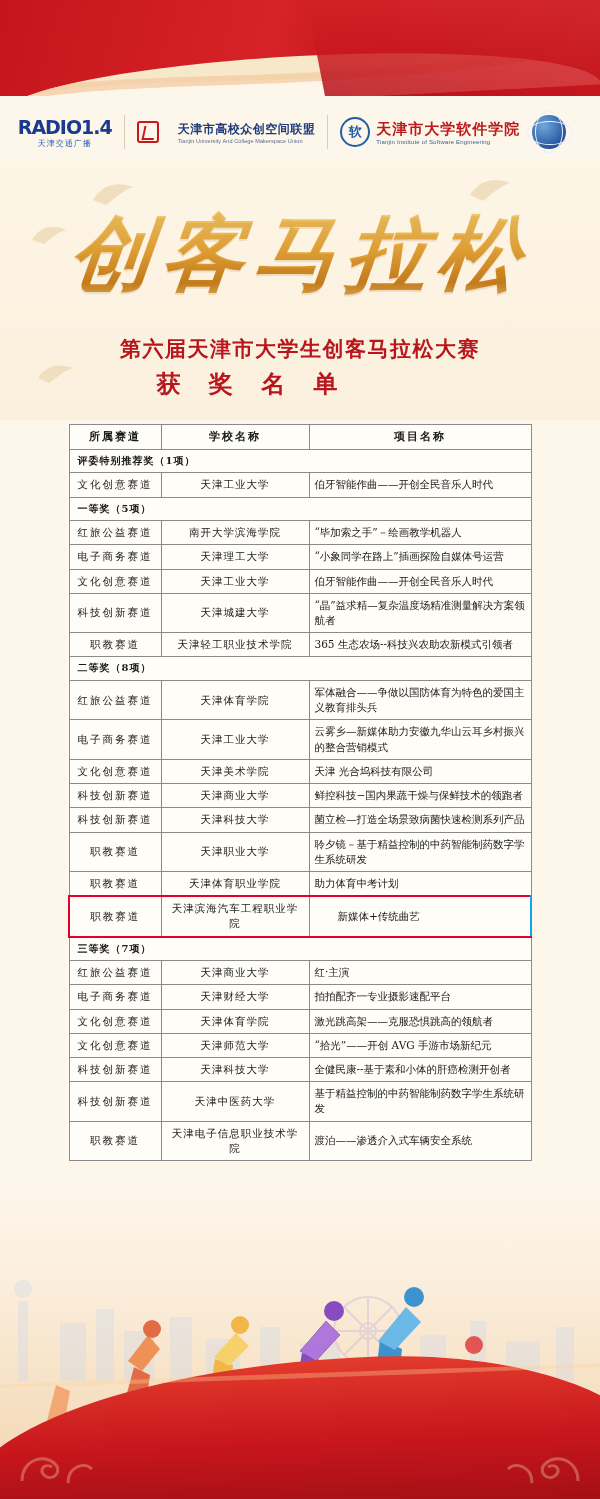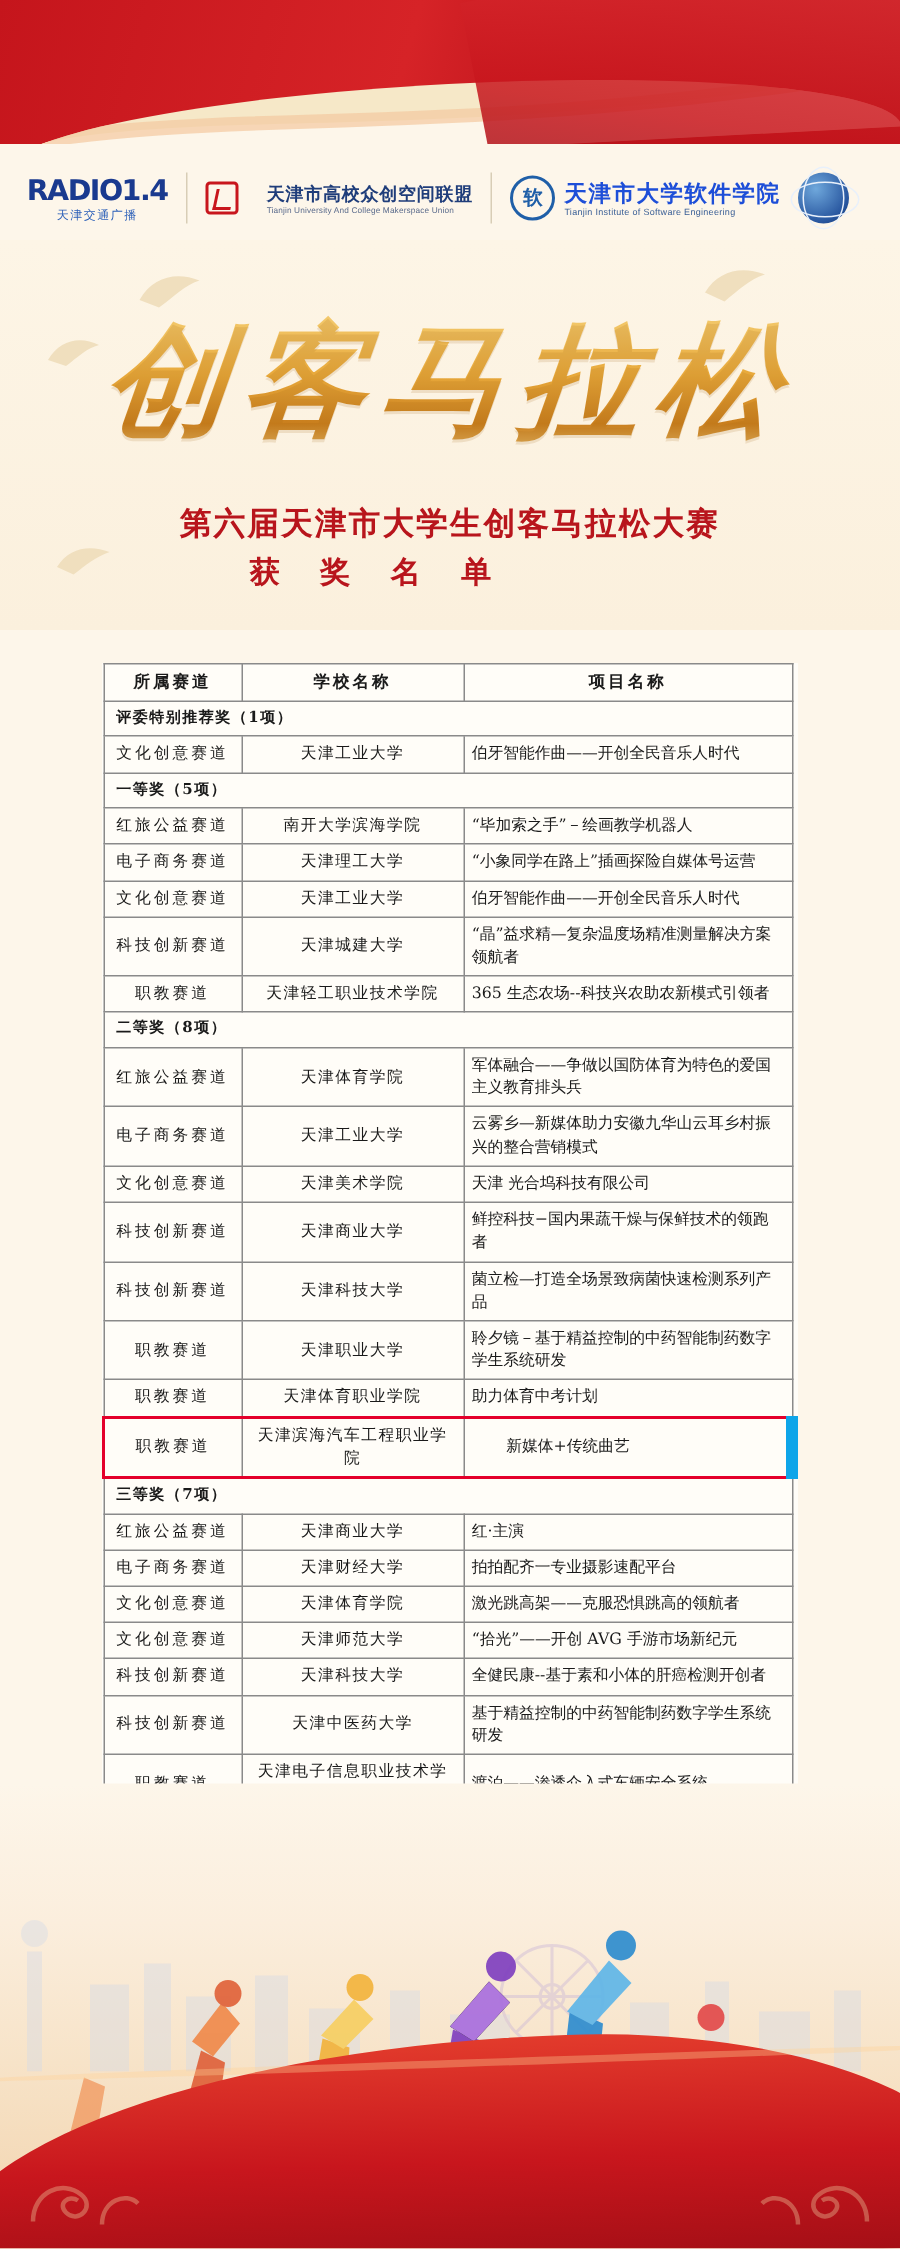--- a/index.html
+++ b/index.html
@@ -55,21 +55,21 @@
     border-left:2px solid #c8161d;border-bottom:2px solid #c8161d;transform:skewX(-12deg);
   }
   .logo-union .txt .cn{ font-size:12px;font-weight:bold;color:#1f3d7a;letter-spacing:.5px;}
   .logo-union .txt .en{ font-size:5.5px;color:#5a6b8c;letter-spacing:.1px;}
   .logo-inst{ display:flex; align-items:center; gap:6px;}
   .logo-inst .seal{
     width:30px;height:30px;border-radius:50%;
     border:2px solid #1f5fa8;display:flex;align-items:center;justify-content:center;
     color:#1f5fa8;font-size:13px;font-weight:bold;
   }
-  .logo-inst .txt .cn{ font-size:15px;font-weight:bold;color:#1d4ed8;letter-spacing:1px;}
+  .logo-inst .txt .cn{ font-size:15px;font-weight:bold;color:#b91c1c;letter-spacing:1px;}
   .logo-inst .txt .en{ font-size:6px;color:#3a5f96;letter-spacing:.2px;}
   .logo-ball{
     width:34px;height:34px;border-radius:50%;
     background:radial-gradient(circle at 35% 32%, #6fa8dc 0%, #27559e 70%, #16366c 100%);
     position:relative;
   }
   .logo-ball:before,.logo-ball:after{
     content:"";position:absolute;border:1.5px solid #e8f0fb;border-radius:50%;
   }
   .logo-ball:before{ left:3px;top:-4px;width:26px;height:40px;}
@@ -92,47 +92,47 @@
     text-shadow:0 2px 0 rgba(160,100,20,.15);
     transform:skewX(-6deg);
   }
   .hero-sub{
     position:absolute; top:175px; left:0; width:600px; text-align:center;
     font-size:21px; font-weight:bold; color:#b8151c; letter-spacing:1.5px;
     font-family:"DejaVu Serif", serif;
   }
   .hero-sub2{
     position:absolute; top:208px; left:0; width:504px; text-align:center;
-    font-size:20px; font-weight:bold; color:#b8151c; letter-spacing:10px;
+    font-size:24px; font-weight:bold; color:#b8151c; letter-spacing:10px;
     font-family:"DejaVu Serif", serif;
   }
 
   
   .table-wrap{
-    position:absolute; top:442px; left:68px; width:376px;
+    position:absolute; top:424px; left:68px; width:376px;
   }
   table{ border-collapse:collapse; width:464px; background:#fffdf8; }
   th,td{
     border:1px solid #8a8a8a;
     font-size:10.5px;
     font-family:"DejaVu Serif", serif;
     color:#1a1a1a;
     padding:4px 5px;
     line-height:1.45;
   }
   th{ text-align:center; font-weight:bold; font-size:11px; letter-spacing:2px;}
   td.c1{ width:92px; text-align:center; letter-spacing:2px; white-space:nowrap;}
   td.c2{ width:148px; text-align:center; letter-spacing:1px;}
   td.c3{ text-align:left; }
   tr.group td{
     font-weight:bold; letter-spacing:1px; font-size:10px; text-align:left; padding-left:8px;
   }
   tr.hl td{ border-top:2px solid #e4002b; border-bottom:2px solid #e4002b;}
   tr.hl td:first-child{ border-left:2px solid #e4002b;}
-  tr.hl td:last-child{ border-right:8px solid #0ea5e9;padding-left:28px;}
+  tr.hl td:last-child{ border-right:2px solid #0ea5e9;padding-left:28px;}
 
   
   .bottom{
     position:absolute; left:0; bottom:0; width:600px; height:310px;
     background:linear-gradient(180deg,#fdf6ea 0%,#fbeedd 30%,#f7e3c8 60%,#f2d3ad 100%);
     overflow:hidden;
   }
   .city{ position:absolute; left:0; bottom:118px; width:600px; height:120px; opacity:.5;}
   .runners{ position:absolute; left:0; bottom:70px; width:600px; height:180px;}
   .red-ribbon{

